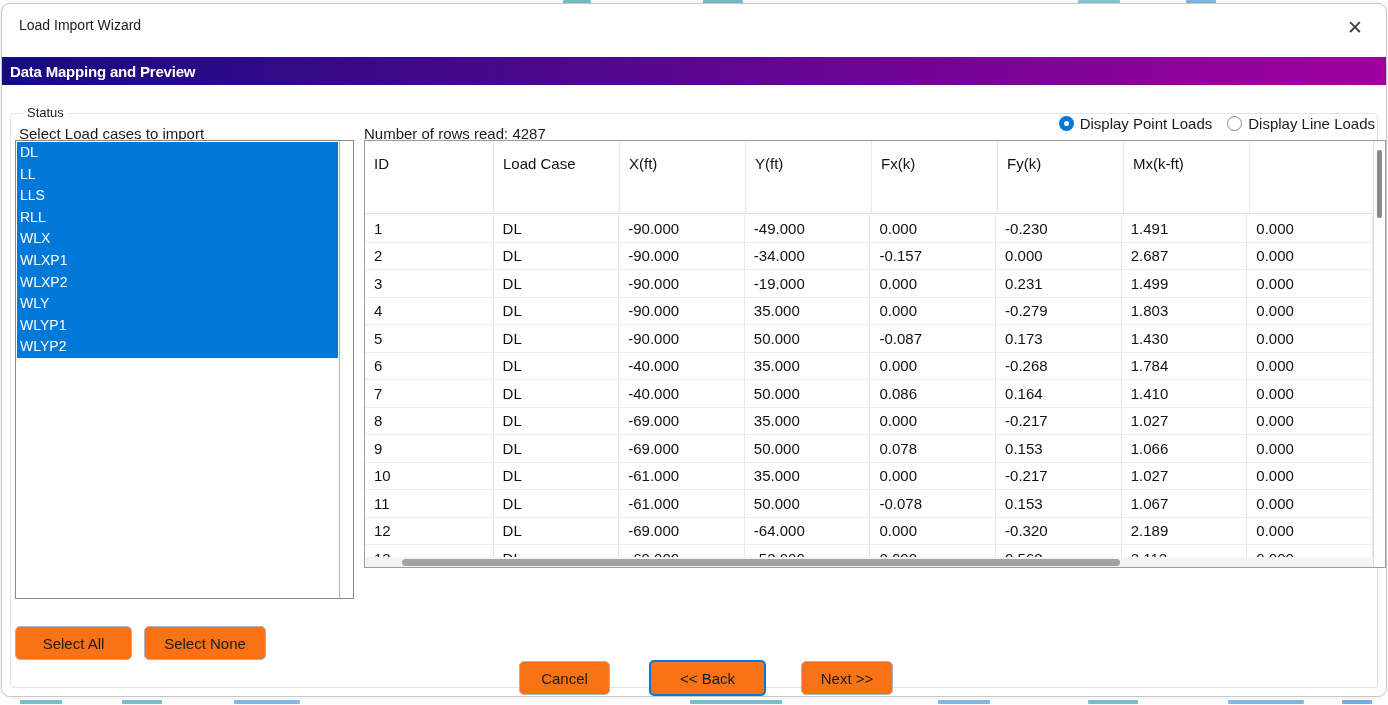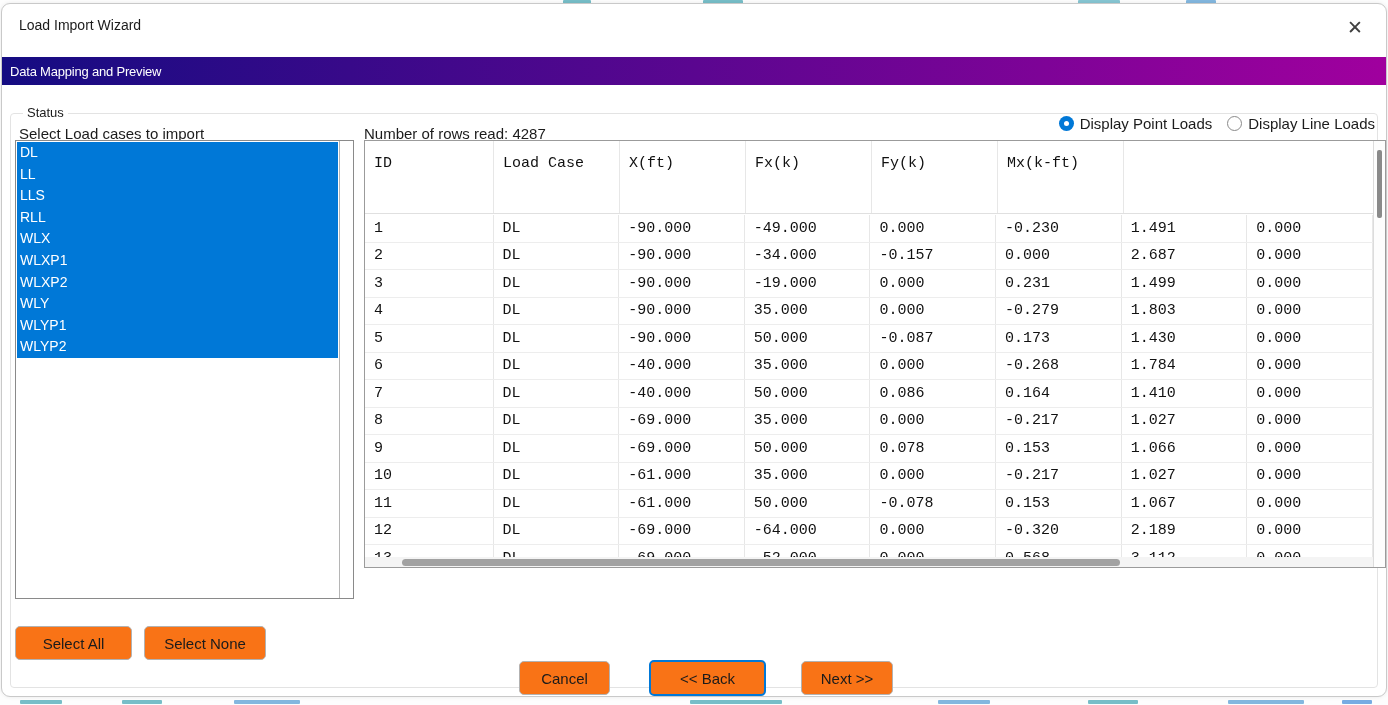--- a/index.html
+++ b/index.html
@@ -14,21 +14,21 @@
             background:#ffffff; border:1px solid #c9c9c9; border-radius:9px;
             overflow:hidden; box-shadow:0 0 4px rgba(0,0,0,.08); }
 
   .titlebar-text { position:absolute; left:17px; top:13px; font-size:14px; color:#1b1b1b; }
   .close-btn { position:absolute; right:16px; top:8px; width:30px; height:30px;
                display:flex; align-items:center; justify-content:center;
                font-size:19px; color:#404040; cursor:pointer; }
 
   .banner { position:absolute; left:0; top:53px; width:100%; height:28px;
             display:flex; align-items:center; }
-  .banner-label { color:#ffffff; font-size:13px; font-weight:400; padding-left:8px;
+  .banner-label { color:#ffffff; font-size:15px; font-weight:700; padding-left:8px;
                   letter-spacing:-0.2px; }
 
   .groupbox { position:absolute; left:8px; right:8px; top:109px; bottom:8px;
               border:1px solid #e3e3e3; border-radius:4px; }
   .group-label { position:absolute; left:21px; top:101px; font-size:13px; color:#1b1b1b;
                  background:#ffffff; padding:0 4px; }
 
   .list-label { position:absolute; left:17px; top:121px; font-size:15px; color:#1b1b1b; }
 
   .listbox { position:absolute; left:13px; top:136px; width:339px; height:459px;
@@ -52,21 +52,21 @@
 
   .radios { position:absolute; right:11px; top:111px; display:flex; gap:15px; align-items:center; }
   .radio { display:flex; align-items:center; gap:6px; font-size:15px; color:#1b1b1b; cursor:pointer; }
   .radio-dot { width:15px; height:15px; border-radius:50%; position:relative; }
   .radio-dot.on { background:#0078d7; }
   .radio-dot.on::after { content:""; position:absolute; left:5px; top:5px; width:5px; height:5px;
                          border-radius:50%; background:#ffffff; }
   .radio-dot.off { background:#ffffff; border:1px solid #8a8a8a; }
 
   .grid { position:absolute; left:362px; top:136px; width:1022px; height:428px;
-          background:#ffffff; border:1px solid #9b9b9b; overflow:hidden;font-family:Liberation Mono, monospace; }
+          background:#ffffff; border:1px solid #9b9b9b; overflow:hidden; }
   .grid-header { position:absolute; left:0; top:0; right:12px; height:73px; display:flex;
                  border-bottom:1px solid #e0e0e0; }
   .grid-header .cell { padding-top:14px; font-size:15px; color:#111; }
   .grid-body { position:absolute; left:0; top:74px; right:12px; bottom:0; }
   .grid-row { display:flex; height:27.5px; border-bottom:1px solid #ededed; }
   .cell { padding-left:9px; border-right:1px solid #e7e7e7; overflow:hidden;
           white-space:nowrap; }
   .grid-row .cell { font-size:15px; color:#111; display:flex; align-items:center; }
   .c0 { width:129px; } .c { width:126px; }
 
@@ -141,20 +141,21 @@
         <span class="radio-dot off"></span>
         <span>Display Line Loads</span>
       </label>
     </div>
 
     <div class="grid">
       <div class="grid-header" id="grid-header">
           <div class="cell c0">ID</div>
           <div class="cell c">Load Case</div>
           <div class="cell c">X(ft)</div>
+          <div class="cell c">Y(ft)</div>
           <div class="cell c">Fx(k)</div>
           <div class="cell c">Fy(k)</div>
           <div class="cell c">Mx(k-ft)</div>
         </div>
       <div class="grid-body" id="grid-body">
           <div class="grid-row">
             <div class="cell c0">1</div>
             <div class="cell c">DL</div>
             <div class="cell c">-90.000</div>
             <div class="cell c">-49.000</div>

